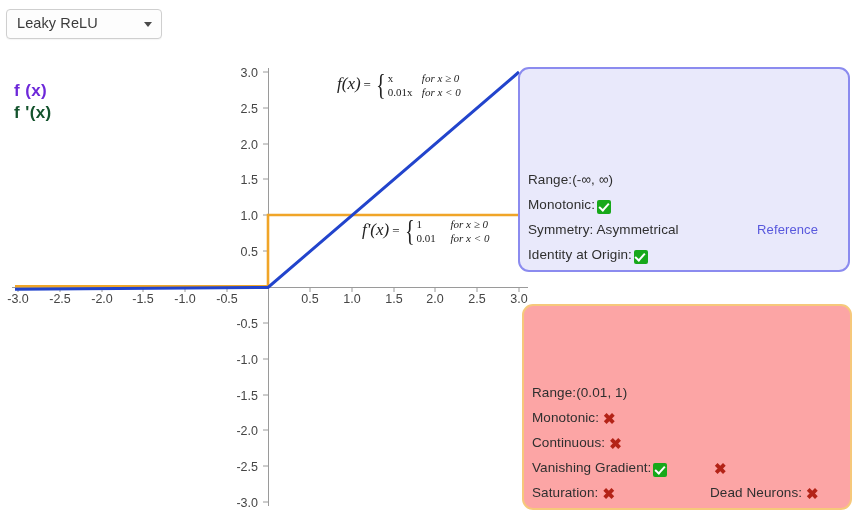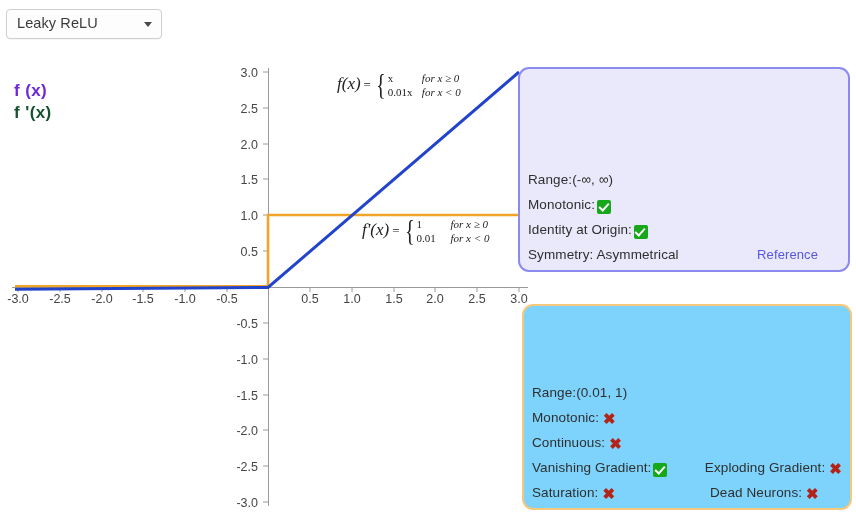--- a/index.html
+++ b/index.html
@@ -119,21 +119,21 @@
     width: 332px;
     height: 205px;
     background: #e9e9fb;
     border: 2.5px solid #8b8bef;
   }
   .panel-orange {
     left: 522px;
     top: 304px;
     width: 330px;
     height: 206px;
-    background: #7dd3fc;
+    background: #fca5a5;
     border: 2.5px solid #f6c87b;
   }
   .panel-rows {
     position: absolute;
     left: 0;
     right: 0;
     bottom: 8px;
     padding: 0 8px;
   }
   .prow {
@@ -301,30 +301,30 @@
         </span>
     </div>
     <div class="prow">
       <span class="cell">
           <span>Monotonic:</span>
           <span class="mark mark-yes"></span>
         </span>
     </div>
     <div class="prow">
       <span class="cell">
+          <span>Symmetry: Asymmetrical</span>
+        </span>
+      <span class="cell right">
+          <a class="ref-link">Reference</a>
+        </span>
+    </div>
+    <div class="prow">
+      <span class="cell">
           <span>Identity at Origin:</span>
           <span class="mark mark-yes"></span>
-        </span>
-    </div>
-    <div class="prow">
-      <span class="cell">
-          <span>Symmetry: Asymmetrical</span>
-        </span>
-      <span class="cell right">
-          <a class="ref-link">Reference</a>
         </span>
     </div>
   </div>
 </div>
 
 <div class="panel panel-orange">
   <div class="panel-rows">
     <div class="prow">
       <span class="cell">
           <span>Range:(0.01, 1)</span>
@@ -341,21 +341,20 @@
           <span>Continuous:</span>
           <span class="mark-no">✖</span>
         </span>
     </div>
     <div class="prow">
       <span class="cell half-left">
           <span>Vanishing Gradient:</span>
           <span class="mark mark-yes"></span>
         </span>
       <span class="cell">
-          <span>Exploding Gradient:</span>
           <span class="mark-no">✖</span>
         </span>
     </div>
     <div class="prow">
       <span class="cell half-left">
           <span>Saturation:</span>
           <span class="mark-no">✖</span>
         </span>
       <span class="cell">
           <span>Dead Neurons:</span>

